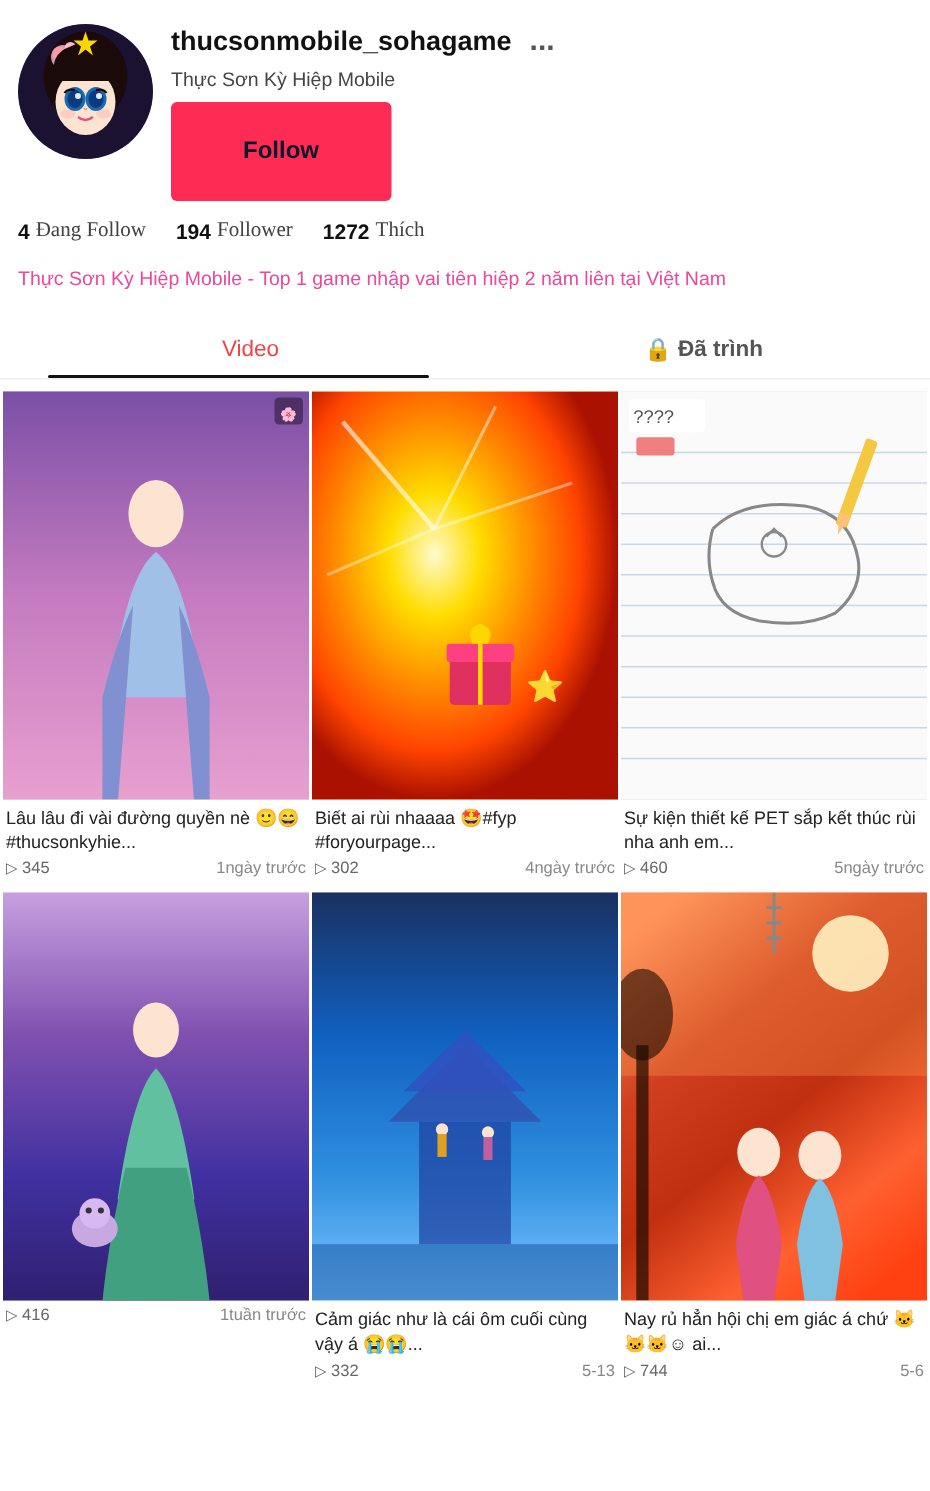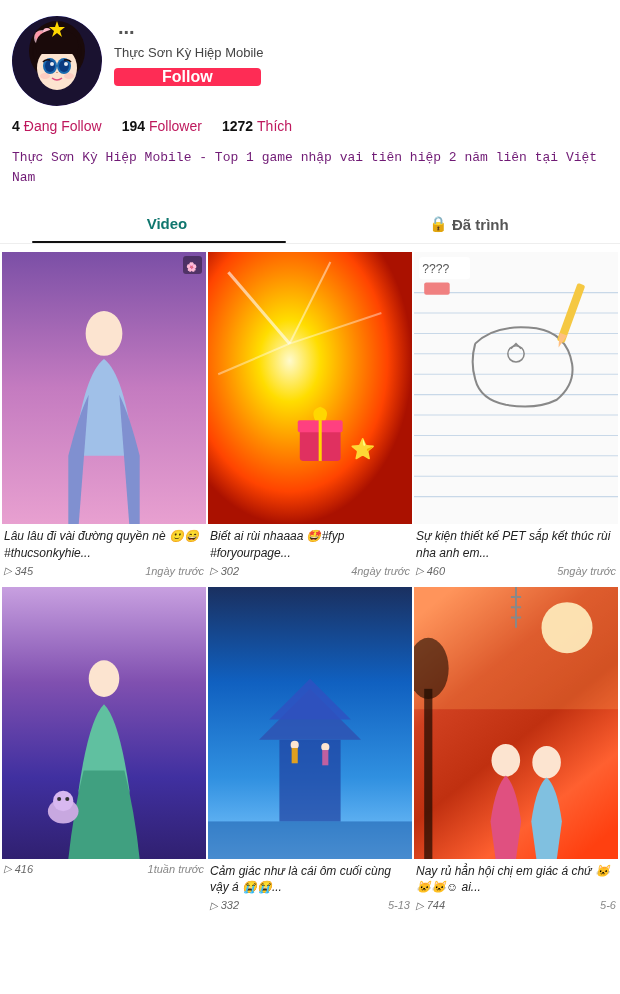--- a/index.html
+++ b/index.html
@@ -70,24 +70,24 @@
     }
 
     .display-name {
       font-size: 13px;
       color: #444;
       font-weight: 400;
     }
 
     .follow-button {
       background-color: #fe2c55;
-      color: #ffffff;
+      color: #0f172a;
       border: none;
       border-radius: 4px;
-      padding: 0 48px;
+      padding: 24px 48px;
       font-size: 16px;
       font-weight: 600;
       cursor: pointer;
       width: fit-content;
       margin-top: 2px;
     }
 
     .stats-row {
       display: flex;
       align-items: center;
@@ -103,51 +103,51 @@
       gap: 4px;
       margin-right: 20px;
     }
 
     .stat-number {
       font-weight: 700;
       color: #111;
     }
 
     .stat-label {
-      color: #be185d;
+      color: #404040;
+      font-family: Liberation Serif, serif;
     }
 
     .bio {
       padding: 6px 12px 16px 12px;
       font-size: 13px;
-      color: #701a75;
+      color: #ec4899;
       line-height: 1.5;
-      font-family: Liberation Mono, monospace;
     }
 
     .tabs-row {
       display: flex;
       border-bottom: 1px solid #eee;
       margin-bottom: 4px;
     }
 
     .tab {
       flex: 1;
       text-align: center;
       padding: 12px 0 10px 0;
       font-size: 15px;
       font-weight: 600;
       color: #555;
       cursor: pointer;
       position: relative;
     }
 
     .tab.active {
-      color: #0f766e;
-      font-weight: 700;
+      color: #ef4444;
+      font-weight: 400;
       padding-left: 16px;
     }
 
     .tab.active::after {
       content: '';
       position: absolute;
       bottom: 0;
       left: 10%;
       width: 80%;
       height: 2px;
@@ -186,21 +186,20 @@
     
     .thumb-1 { background: linear-gradient(180deg, #7b4fa6 0%, #c47bc0 40%, #e8a0d0 70%, #d4a0c0 100%); }
     .thumb-2 { background: radial-gradient(circle at 40% 40%, #fff7a0 0%, #ffcc00 30%, #ff8800 60%, #ff4400 80%, #cc2200 100%); }
     .thumb-3 { background: linear-gradient(180deg, #e8e8e8 0%, #f0f0f0 60%, #ddd 100%); }
     .thumb-4 { background: linear-gradient(180deg, #c8a0e0 0%, #a070c0 30%, #6040a0 70%, #403090 100%); }
     .thumb-5 { background: linear-gradient(180deg, #204080 0%, #1060c0 30%, #3090e0 60%, #80c0ff 100%); }
     .thumb-6 { background: linear-gradient(160deg, #ff9060 0%, #e06030 30%, #c04020 50%, #ff8040 70%, #ff6020 100%); }
 
     .video-info {
       padding: 4px 2px 8px 2px;
-      font-style: italic;
     }
 
     .video-caption {
       font-size: 12px;
       color: #222;
       line-height: 1.4;
       margin-bottom: 3px;
       display: -webkit-box;
       -webkit-line-clamp: 2;
       -webkit-box-orient: vertical;
@@ -269,20 +268,21 @@
         <ellipse cx="33" cy="60" rx="5" ry="3" fill="#ffaaaa" opacity="0.4"></ellipse>
         <ellipse cx="57" cy="60" rx="5" ry="3" fill="#ffaaaa" opacity="0.4"></ellipse>
 
         <polygon points="45,5 47,11 53,11 48,15 50,21 45,17 40,21 42,15 37,11 43,11" fill="#ffd700"></polygon>
       </svg>
     </div>
   </div>
 
   <div class="profile-info">
     <div class="username-row">
+      <span class="username">thucsonmobile_sohagame</span>
       <span class="more-icon">...</span>
     </div>
     <span class="display-name">Thực Sơn Kỳ Hiệp Mobile</span>
     <button class="follow-button">Follow</button>
   </div>
 </div>
 
 <div class="stats-row">
   <div class="stat-item">
     <span class="stat-number">4</span>

